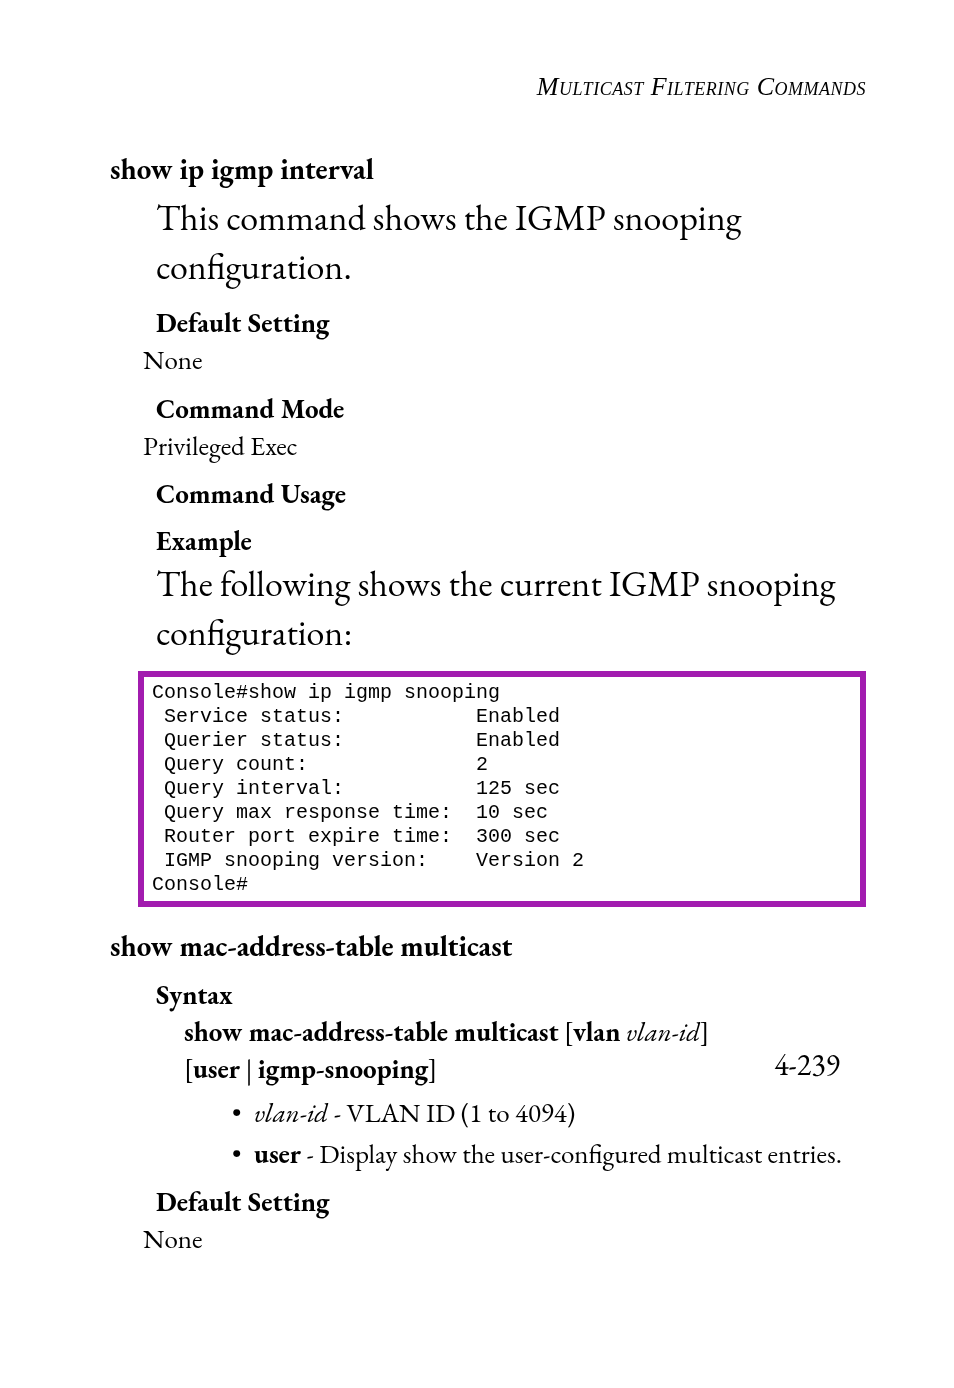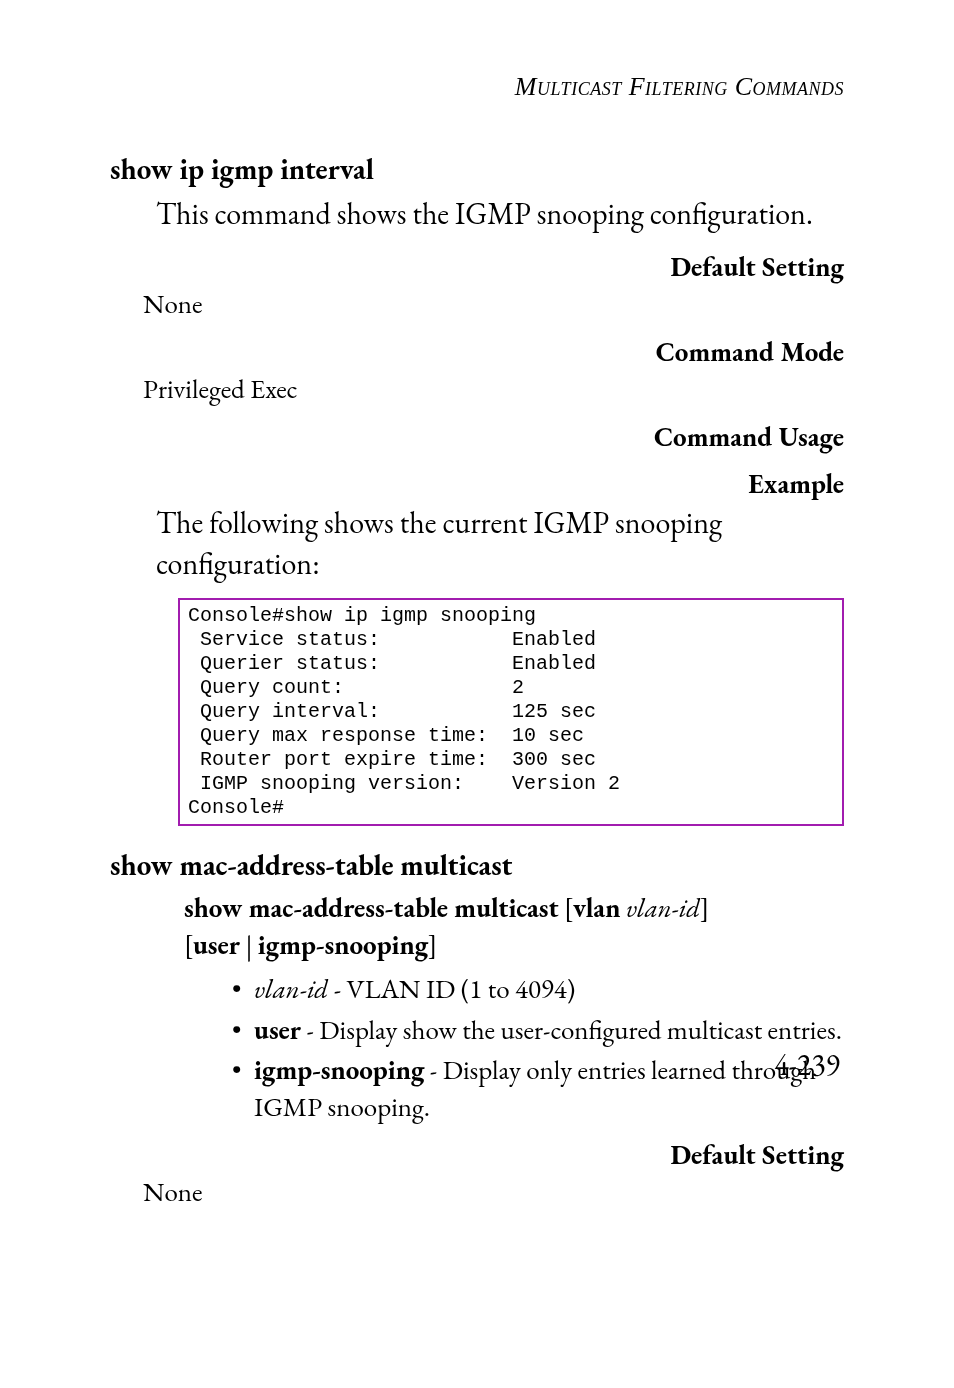--- a/index.html
+++ b/index.html
@@ -9,51 +9,50 @@
     width: 954px;
     height: 1388px;
     background: #ffffff;
     font-family: Garamond, "EB Garamond", "Times New Roman", serif;
     color: #000000;
   }
   .page {
     position: relative;
     width: 954px;
     height: 1144px;
-    padding: 72px 110px 0 110px;
+    padding: 72px 88px 0 110px;
     box-sizing: border-box;
   }
   .running-head {
     font-variant: small-caps;
     font-style: italic;
     font-size: 26px;
     text-align: right;
     letter-spacing: 0.5px;
     margin-bottom: 48px;
     font-family: Garamond, "Times New Roman", serif;
   }
   .section-heading {
     font-weight: bold;
     font-size: 29px;
     margin-top: 8px;
     margin-bottom: 6px;
   }
   .body-text {
-    font-size: 30px;
+    font-size: 36px;
     line-height: 1.35;
     margin-left: 46px;
     margin-bottom: 14px;
   }
   .sub-heading {
     font-weight: bold;
     font-size: 27px;
     margin-left: 46px;
     margin-top: 12px;
     margin-bottom: 2px;
-    text-align: right;
   }
   .sub-body {
     font-size: 27px;
     line-height: 1.35;
     margin-left: 33px;
     margin-bottom: 8px;
   }
   .syntax-line {
     font-size: 27px;
     line-height: 1.35;
@@ -72,26 +71,26 @@
     padding-left: 22px;
     margin-bottom: 4px;
   }
   .bullet-list li::before {
     content: "•";
     position: absolute;
     left: 0;
     top: 0;
   }
   .code-block {
-    border: 2px solid #a21caf;
+    border: 6px solid #a21caf;
     font-family: "Courier New", Courier, monospace;
     font-size: 20px;
     line-height: 1.2;
     padding: 4px 8px 4px 8px;
-    margin: 6px 0 20px 68px;
+    margin: 6px 0 20px 28px;
     white-space: pre;
     box-sizing: border-box;
   }
   .page-number {
     position: absolute;
     bottom: 60px;
     right: 114px;
     font-size: 30px;
   }
   .bold { font-weight: bold; }
@@ -123,38 +122,36 @@
  Querier status:           Enabled
  Query count:              2
  Query interval:           125 sec
  Query max response time:  10 sec
  Router port expire time:  300 sec
  IGMP snooping version:    Version 2
 Console#</div>
 
   <div class="section-heading">show mac-address-table multicast</div>
 
+  <div class="sub-heading">Syntax</div>
 
   <div class="syntax-line">
     <span class="bold">show mac-address-table multicast</span><span> [</span><span class="bold">vlan</span><span> </span><span class="italic">vlan-id</span><span>]</span>
   </div>
   <div class="syntax-line" style="margin-bottom:8px;">
     <span>[</span><span class="bold">user</span><span> | </span><span class="bold">igmp-snooping</span><span>]</span>
   </div>
 
   <ul class="bullet-list">
     <li>
       <span class="italic">vlan-id</span><span> - VLAN ID (1 to 4094)</span>
     </li>
     <li>
       <span class="bold">user</span><span> - Display show the user-configured multicast entries.</span>
     </li>
-    <li>
-      <span class="bold">igmp-snooping</span><span> - Display only entries learned through IGMP snooping.</span>
-    </li>
   </ul>
 
   <div class="sub-heading">Default Setting</div>
   <div class="sub-body">None</div>
 
   <div class="page-number">4-239</div>
 
 </div>
 
 </body></html>

